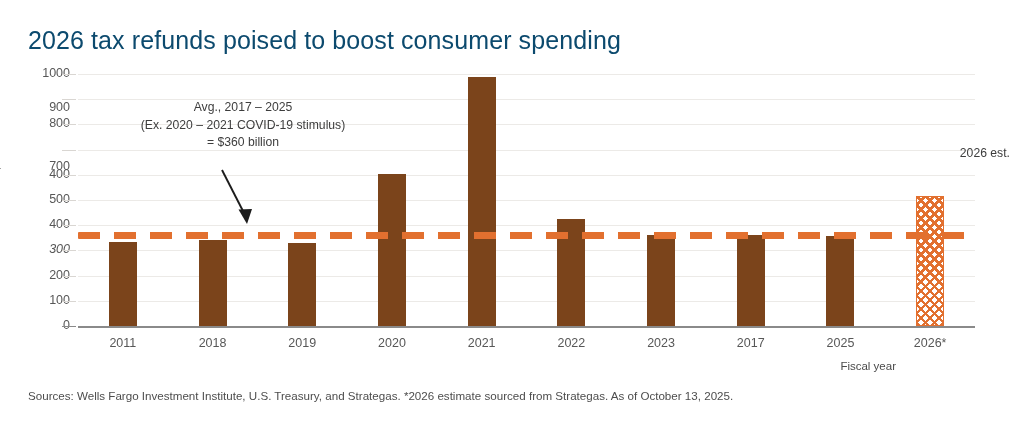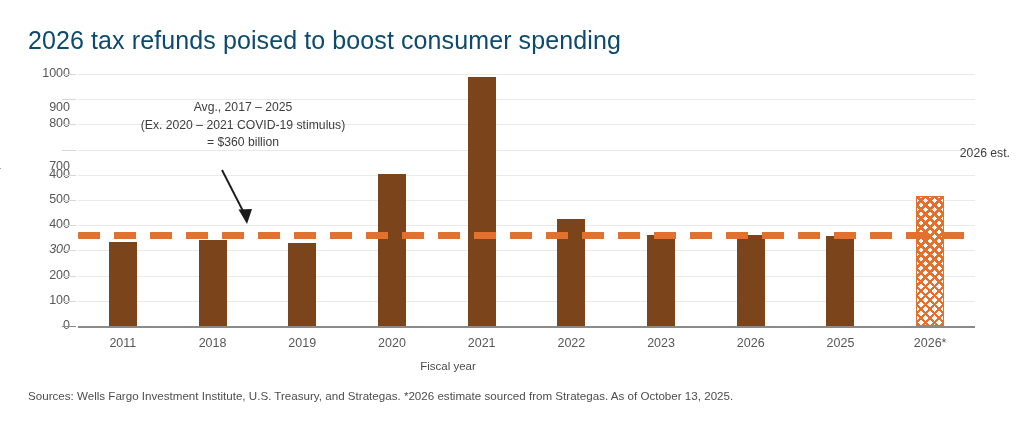--- a/index.html
+++ b/index.html
@@ -126,21 +126,21 @@
     width: 80px;
     text-align: center;
     font-size: 12.5px;
     color: #575757;
   }
   .xaxis-title {
     position: absolute;
     top: 360px;
     left: 0;
     width: 896px;
-    text-align: center;
+    text-align: right;
     font-size: 11.5px;
     color: #4b4b4b;
   }
 
   
   .annotation {
     position: absolute;
     font-size: 12.2px;
     color: #3d3d3d;
     line-height: 1.45;
@@ -240,21 +240,21 @@
   </div>
 
   <div id="xaxis-layer">
       <div class="xtick-label" style="left: 82.85px;">2011</div>
       <div class="xtick-label" style="left: 172.55px;">2018</div>
       <div class="xtick-label" style="left: 262.25px;">2019</div>
       <div class="xtick-label" style="left: 351.95px;">2020</div>
       <div class="xtick-label" style="left: 441.65px;">2021</div>
       <div class="xtick-label" style="left: 531.35px;">2022</div>
       <div class="xtick-label" style="left: 621.05px;">2023</div>
-      <div class="xtick-label" style="left: 710.75px;">2026</div>
+      <div class="xtick-label" style="left: 710.75px;">2017</div>
       <div class="xtick-label" style="left: 800.45px;">2025</div>
       <div class="xtick-label" style="left: 890.15px;">2026*</div>
     </div>
 
   <div class="xaxis-title">Fiscal year</div>
 
   <div class="annotation" id="avg-annotation">
     <span class="annotation-line">Avg., 2017 – 2025</span>
     <span class="annotation-line">(Ex. 2020 – 2021 COVID-19 stimulus)</span>
     <span class="annotation-line">= $360 billion</span>

